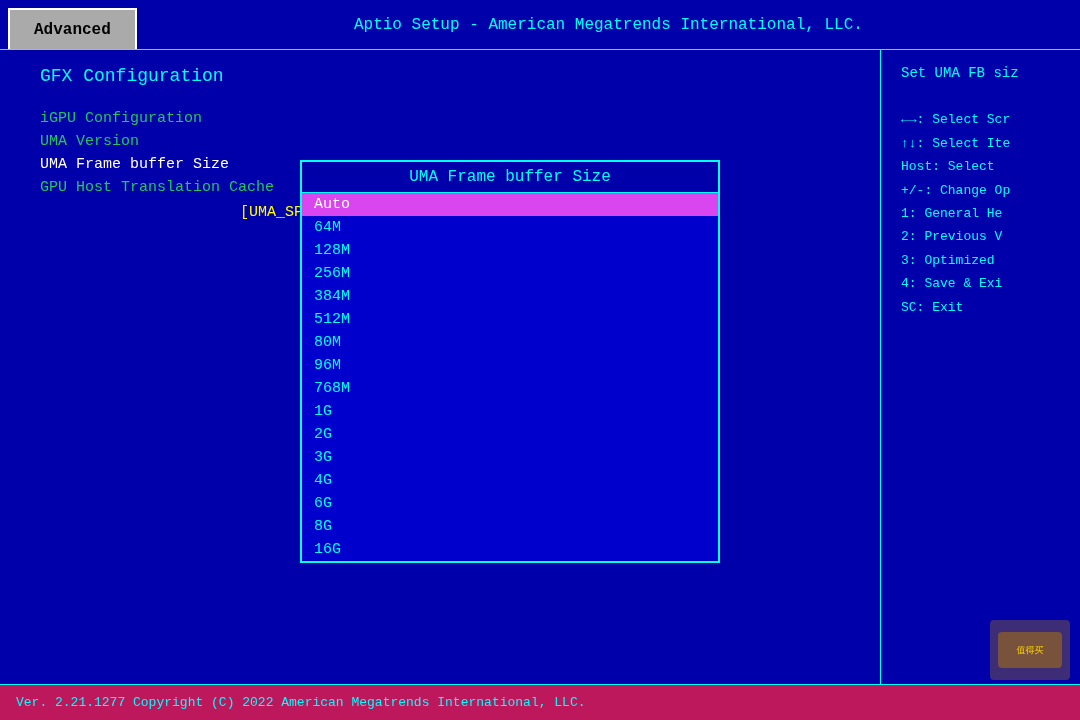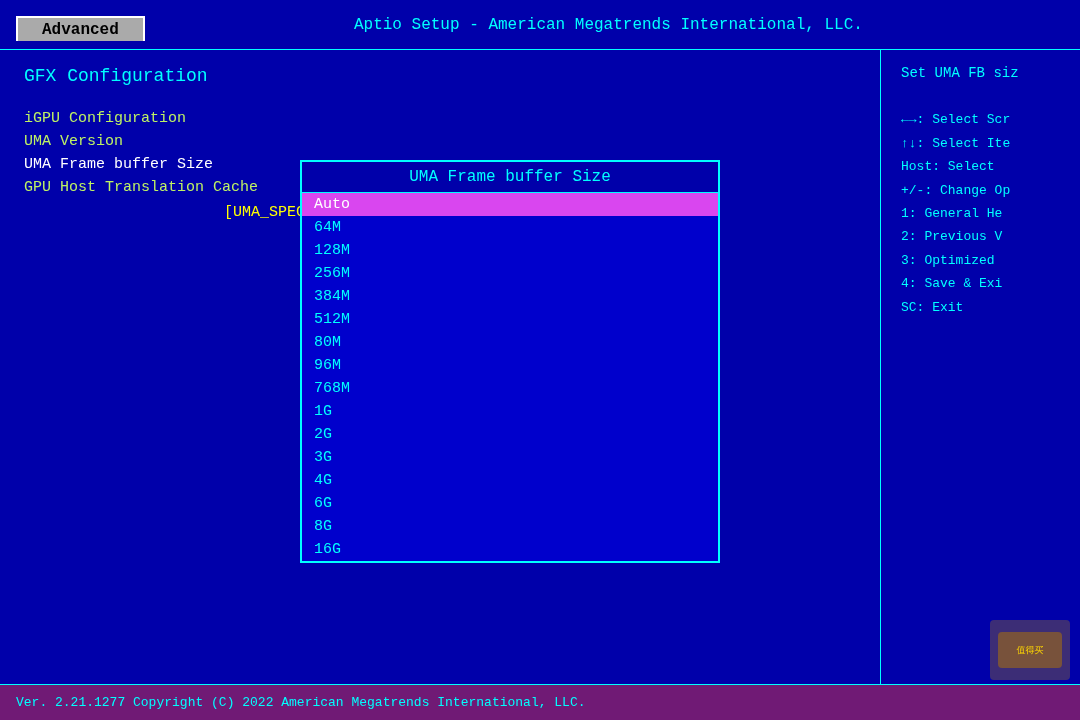--- a/index.html
+++ b/index.html
@@ -10,21 +10,21 @@
       font-family: 'Courier New', Courier, monospace;
       color: #00FFFF;
       overflow: hidden;
       position: relative;
     }
 
     
     #header {
       background-color: #0000AA;
       border-bottom: 1px solid #00FFFF;
-      padding: 8px;
+      padding: 0;
       height: 50px;
       display: flex;
       align-items: stretch;
     }
 
     #header-title {
       flex: 1;
       text-align: center;
       color: #00FFFF;
       font-size: 16px;
@@ -50,32 +50,32 @@
 
     
     #main {
       display: flex;
       height: calc(720px - 50px - 36px);
     }
 
     
     #left-panel {
       flex: 0 0 880px;
-      padding: 16px 24px;
+      padding: 16px 40px;
       position: relative;
     }
 
     #page-heading {
       color: #00FFFF;
       font-size: 18px;
       margin-bottom: 24px;
     }
 
     .menu-item {
-      color: #bef264;
+      color: #22c55e;
       font-size: 15px;
       margin-bottom: 6px;
       cursor: pointer;
     }
 
     .menu-item.active {
       color: #FFFFFF;
     }
 
     #current-value {
@@ -138,21 +138,21 @@
       line-height: 1.8;
     }
 
     
     #footer {
       position: absolute;
       bottom: 0;
       left: 0;
       width: 100%;
       height: 36px;
-      background-color: #701a75;
+      background-color: #be185d;
       border-top: 1px solid #00FFFF;
       display: flex;
       align-items: center;
       padding: 0 16px;
       color: #00FFFF;
       font-size: 13px;
     }
 
     
     #watermark {

